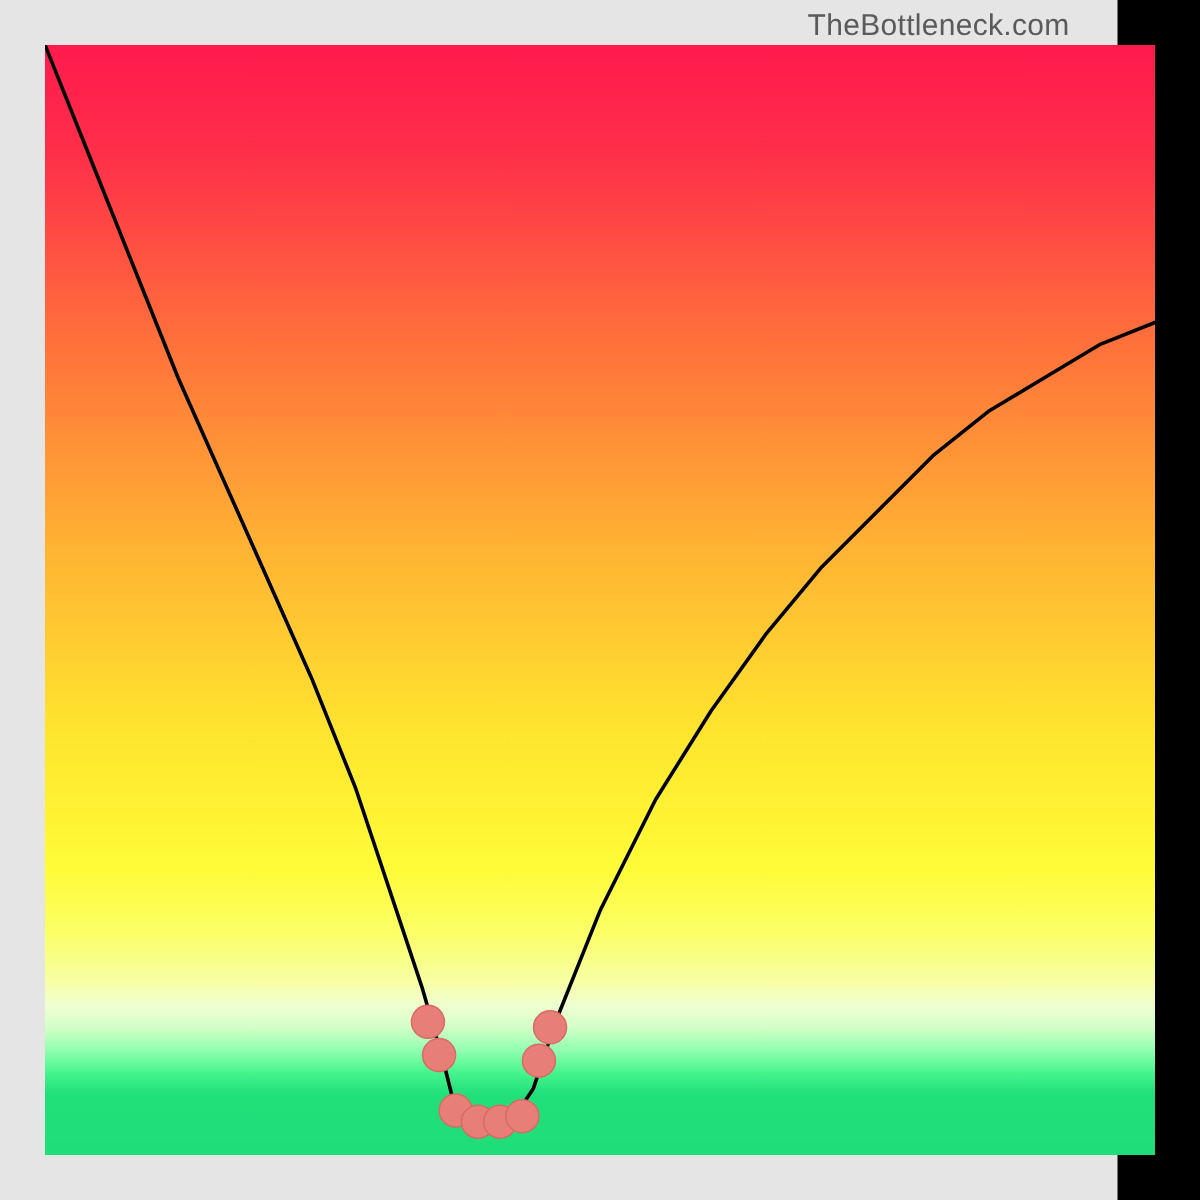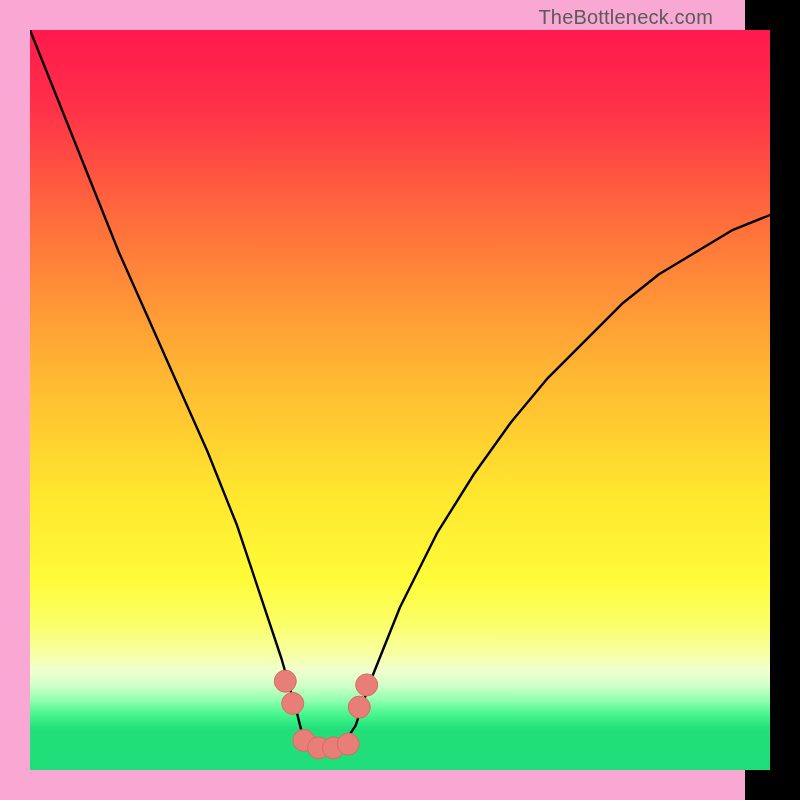--- a/index.html
+++ b/index.html
@@ -8,21 +8,21 @@
     width: 800px;
     height: 800px;
     overflow: hidden;
     background: #000;
     font-family: Arial, Helvetica, sans-serif;
   }
   .frame {
     position: absolute;
     left: 0; top: 0;
     width: 745px; height: 800px;
-    background: #f9a8d4;
+    background: #e5e5e5;
   }
   .plot-area {
     position: absolute;
     left: 30px;
     top: 30px;
     width: 740px;
     height: 740px;
     overflow: hidden;
   }
   .gradient-bg {

